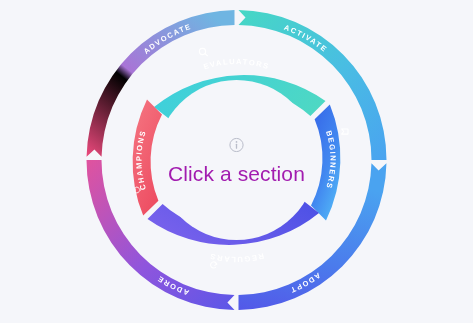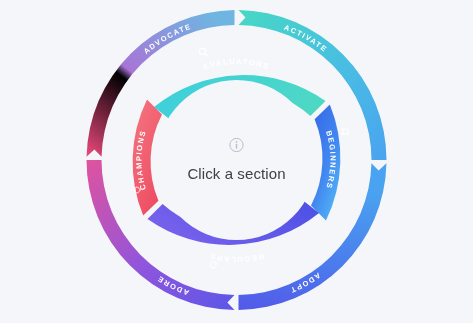--- a/index.html
+++ b/index.html
@@ -33,23 +33,23 @@
   }
   .info-icon-wrap {
     display: block;
     margin: 0 auto 11px auto;
     width: 15px; height: 15px;
     line-height: 0;
   }
   .center-line {
     display: block;
     font-family: "Liberation Sans", sans-serif;
-    font-size: 15px;
+    font-size: 21px;
     line-height: 19px;
-    color: #404040;
+    color: #a21caf;
     letter-spacing: 0.1px;
     white-space: nowrap;
   }
   .seg-label {
     font-family: "Liberation Sans", sans-serif;
     font-size: 7.6px;
     font-weight: bold;
     letter-spacing: 1.45px;
     fill: #ffffff;
   }

